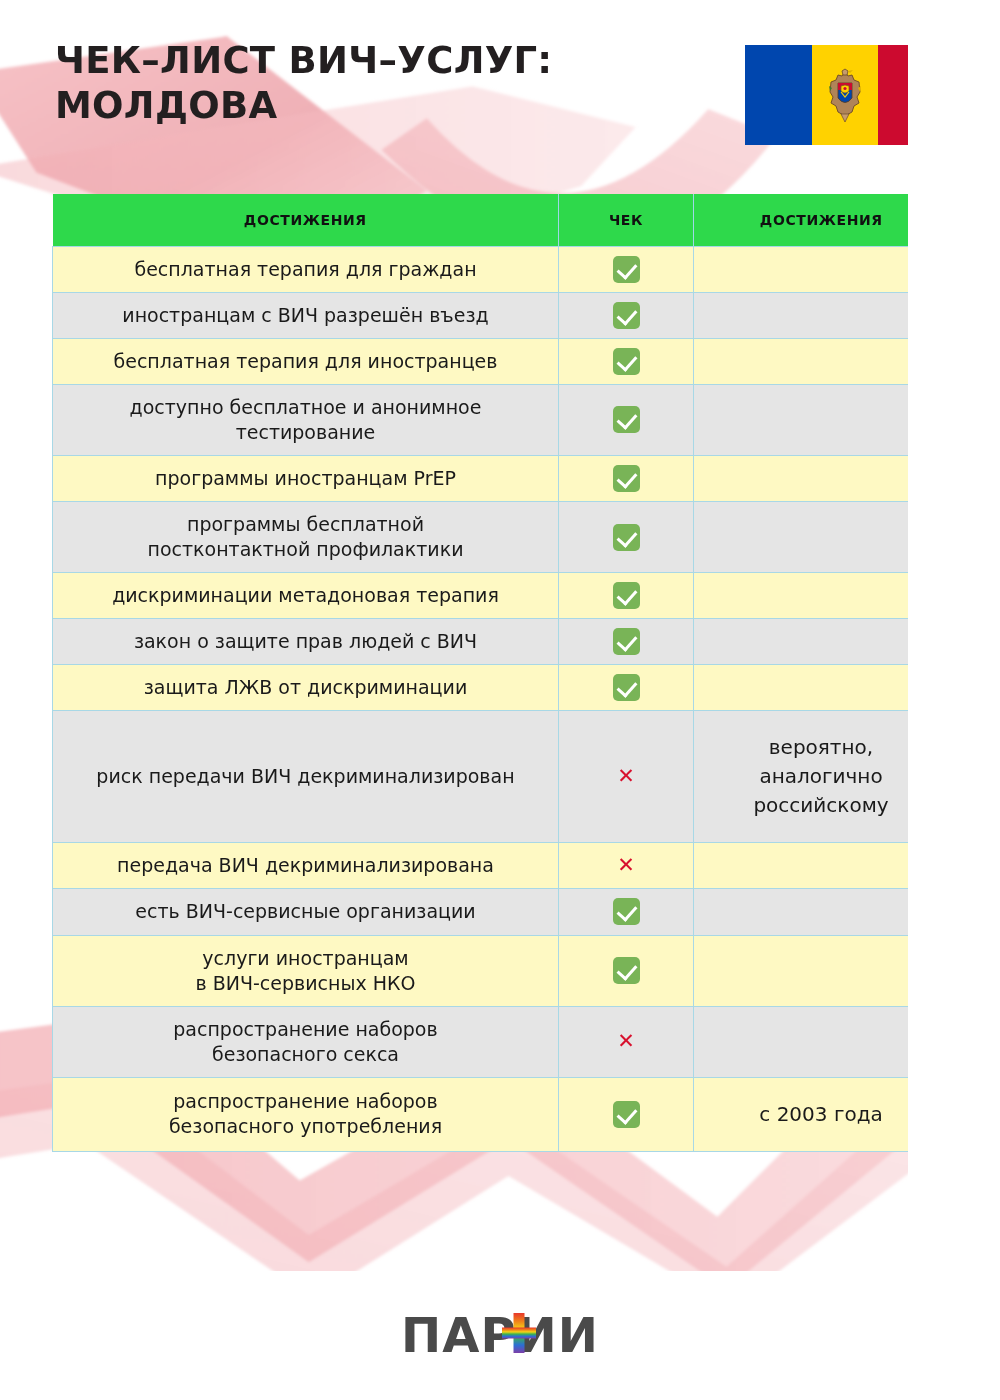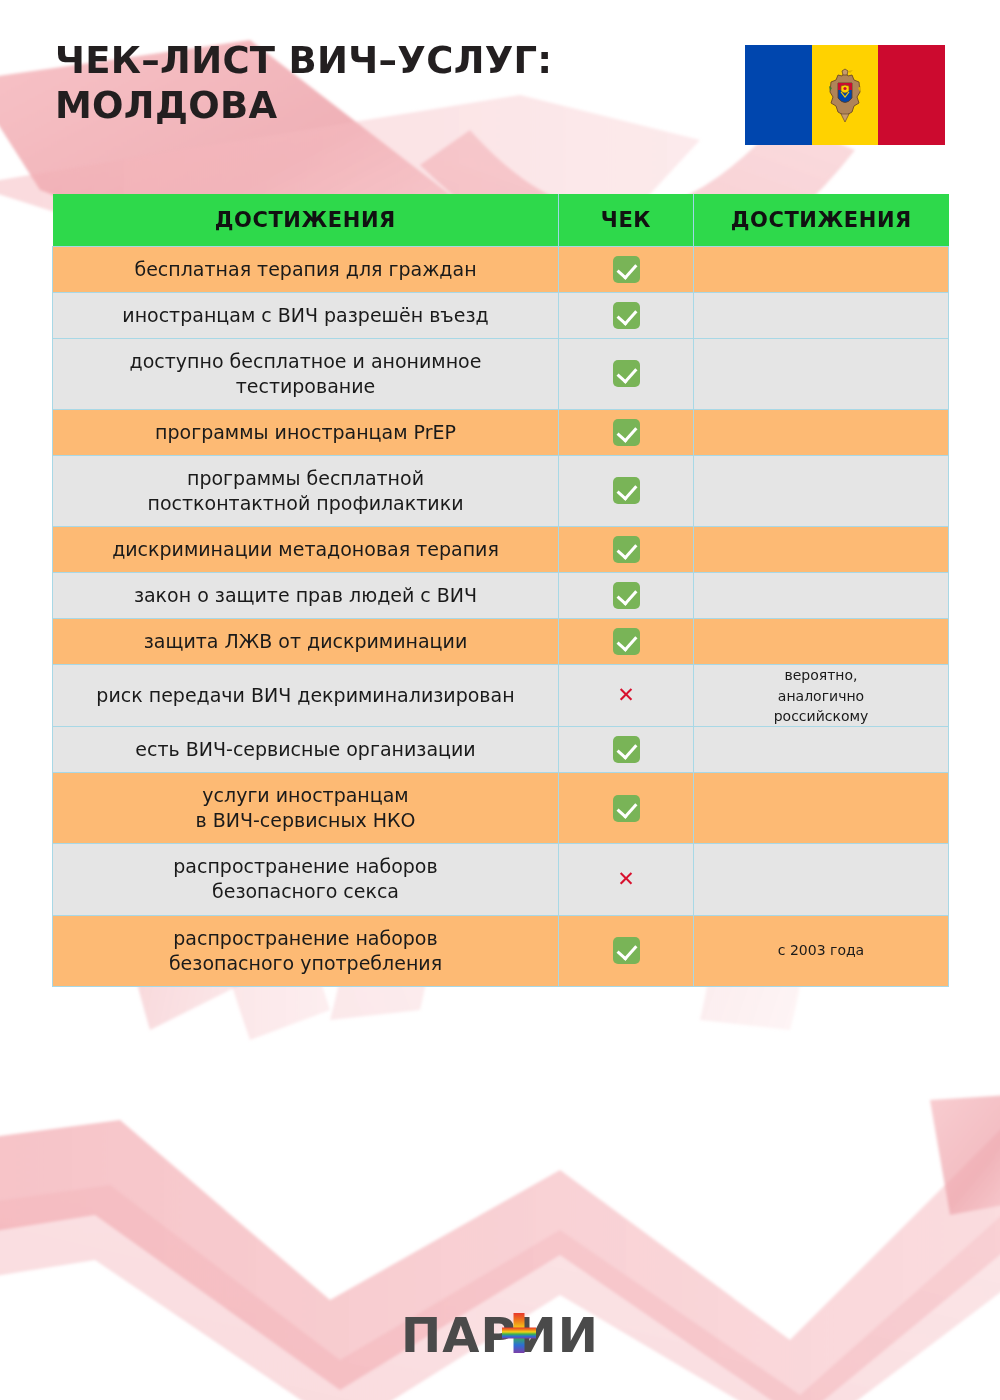--- a/index.html
+++ b/index.html
@@ -8,21 +8,21 @@
   html, body {
     width: 1000px;
     height: 1400px;
     background: #ffffff;
     font-family: "DejaVu Sans", "Liberation Sans", sans-serif;
     overflow: hidden;
   }
 
   #page {
     position: relative;
-    width: 1000px;
+    width: 908px;
     height: 1400px;
     background: #ffffff;
     overflow: hidden;
   }
 
   
   #ribbon-layer {
     position: absolute;
     inset: 0;
     z-index: 0;
@@ -84,49 +84,49 @@
     table-layout: fixed;
   }
 
   #checklist-table col.c-ach { width: 506px; }
   #checklist-table col.c-chk { width: 135px; }
   #checklist-table col.c-com { width: 255px; }
 
   #checklist-table thead th {
     background: #2ED94B;
     color: #111111;
-    font-size: 21px;
+    font-size: 14px;
     font-weight: bold;
     letter-spacing: 0.6px;
     height: 52px;
     text-align: center;
     vertical-align: middle;
     border-right: 1px solid #9ed8e8;
     border-bottom: none;
   }
   #checklist-table thead th:last-child { border-right: none; }
 
   #checklist-table tbody td {
     border: 1px solid #a8d8e6;
     text-align: center;
     vertical-align: middle;
     font-size: 19px;
     color: #1a1a1a;
     line-height: 1.32;
     padding: 10px 14px;
   }
 
-  #checklist-table tbody tr.row-tint td { background: #fdba74; }
+  #checklist-table tbody tr.row-tint td { background: #fef9c3; }
   #checklist-table tbody tr.row-plain td { background: #e5e5e5; }
 
   #checklist-table tbody td.cell-check { padding: 8px 4px; }
   #checklist-table tbody td.cell-comment {
-    font-size: 14px;
+    font-size: 20px;
     line-height: 1.45;
-    padding: 0 18px;
+    padding: 22px 18px;
   }
 
   .achv-text { display: block; white-space: pre-line; }
   .comment-text { display: block; white-space: pre-line; }
 
   
   .mark-yes {
     display: inline-block;
     width: 27px;
     height: 27px;
@@ -284,20 +284,29 @@
         </tr>
         <tr class="row-plain">
           <td class="cell-achievement">
             <span class="achv-text">иностранцам с ВИЧ разрешён въезд</span>
           </td>
           <td class="cell-check"><span class="mark-yes"></span></td>
           <td class="cell-comment">
             <span class="comment-text"></span>
           </td>
         </tr>
+        <tr class="row-tint">
+          <td class="cell-achievement">
+            <span class="achv-text">бесплатная терапия для иностранцев</span>
+          </td>
+          <td class="cell-check"><span class="mark-yes"></span></td>
+          <td class="cell-comment">
+            <span class="comment-text"></span>
+          </td>
+        </tr>
         <tr class="row-plain">
           <td class="cell-achievement">
             <span class="achv-text">доступно бесплатное и анонимное
 тестирование</span>
           </td>
           <td class="cell-check"><span class="mark-yes"></span></td>
           <td class="cell-comment">
             <span class="comment-text"></span>
           </td>
         </tr>
@@ -349,20 +358,29 @@
         </tr>
         <tr class="row-plain">
           <td class="cell-achievement">
             <span class="achv-text">риск передачи ВИЧ декриминализирован</span>
           </td>
           <td class="cell-check"><span class="mark-no">✕</span></td>
           <td class="cell-comment">
             <span class="comment-text">вероятно,
 аналогично
 российскому</span>
+          </td>
+        </tr>
+        <tr class="row-tint">
+          <td class="cell-achievement">
+            <span class="achv-text">передача ВИЧ декриминализирована</span>
+          </td>
+          <td class="cell-check"><span class="mark-no">✕</span></td>
+          <td class="cell-comment">
+            <span class="comment-text"></span>
           </td>
         </tr>
         <tr class="row-plain">
           <td class="cell-achievement">
             <span class="achv-text">есть ВИЧ-сервисные организации</span>
           </td>
           <td class="cell-check"><span class="mark-yes"></span></td>
           <td class="cell-comment">
             <span class="comment-text"></span>
           </td>

